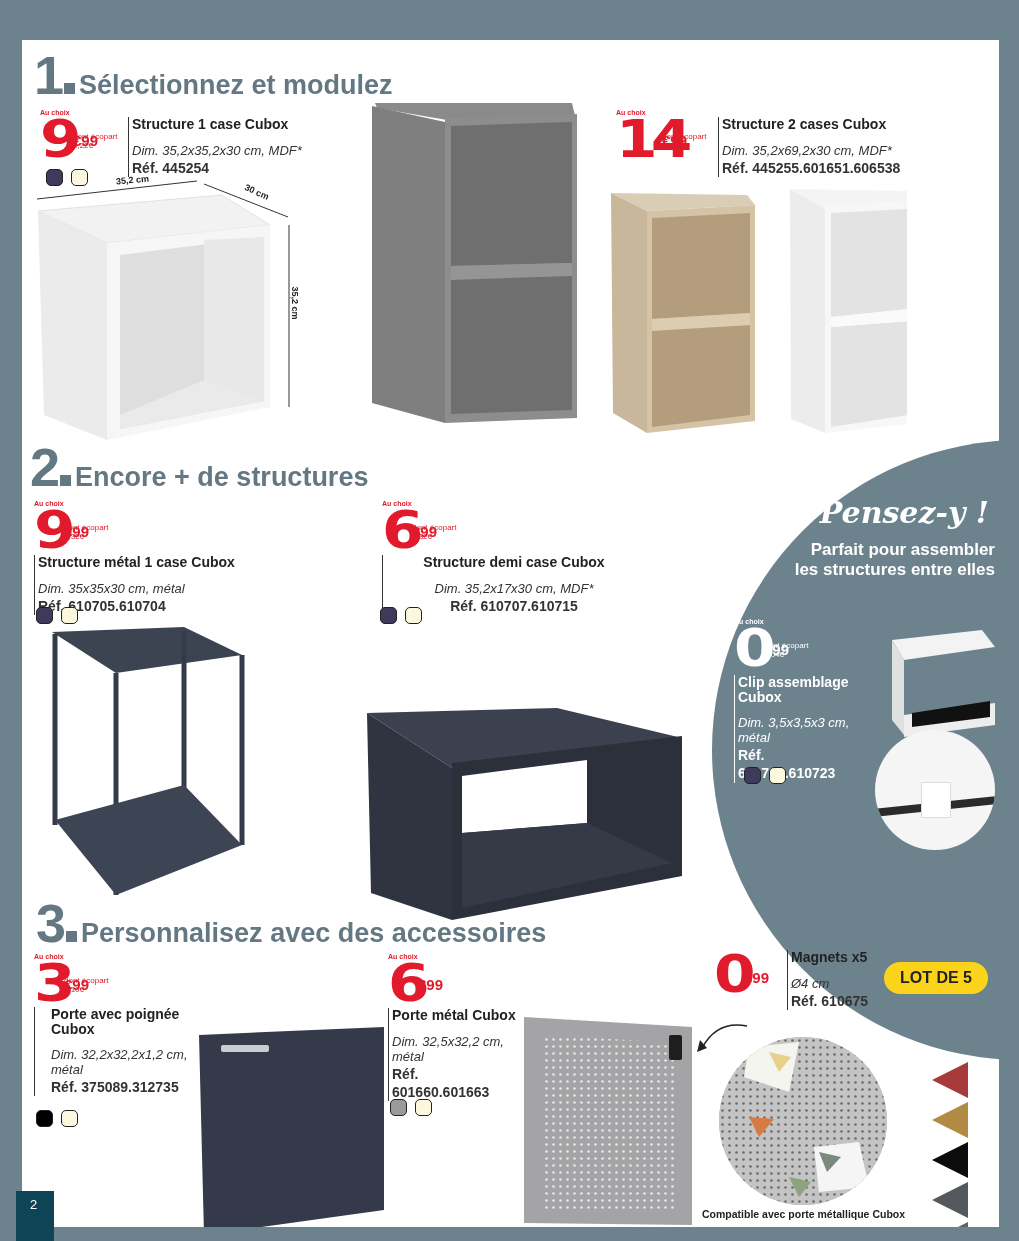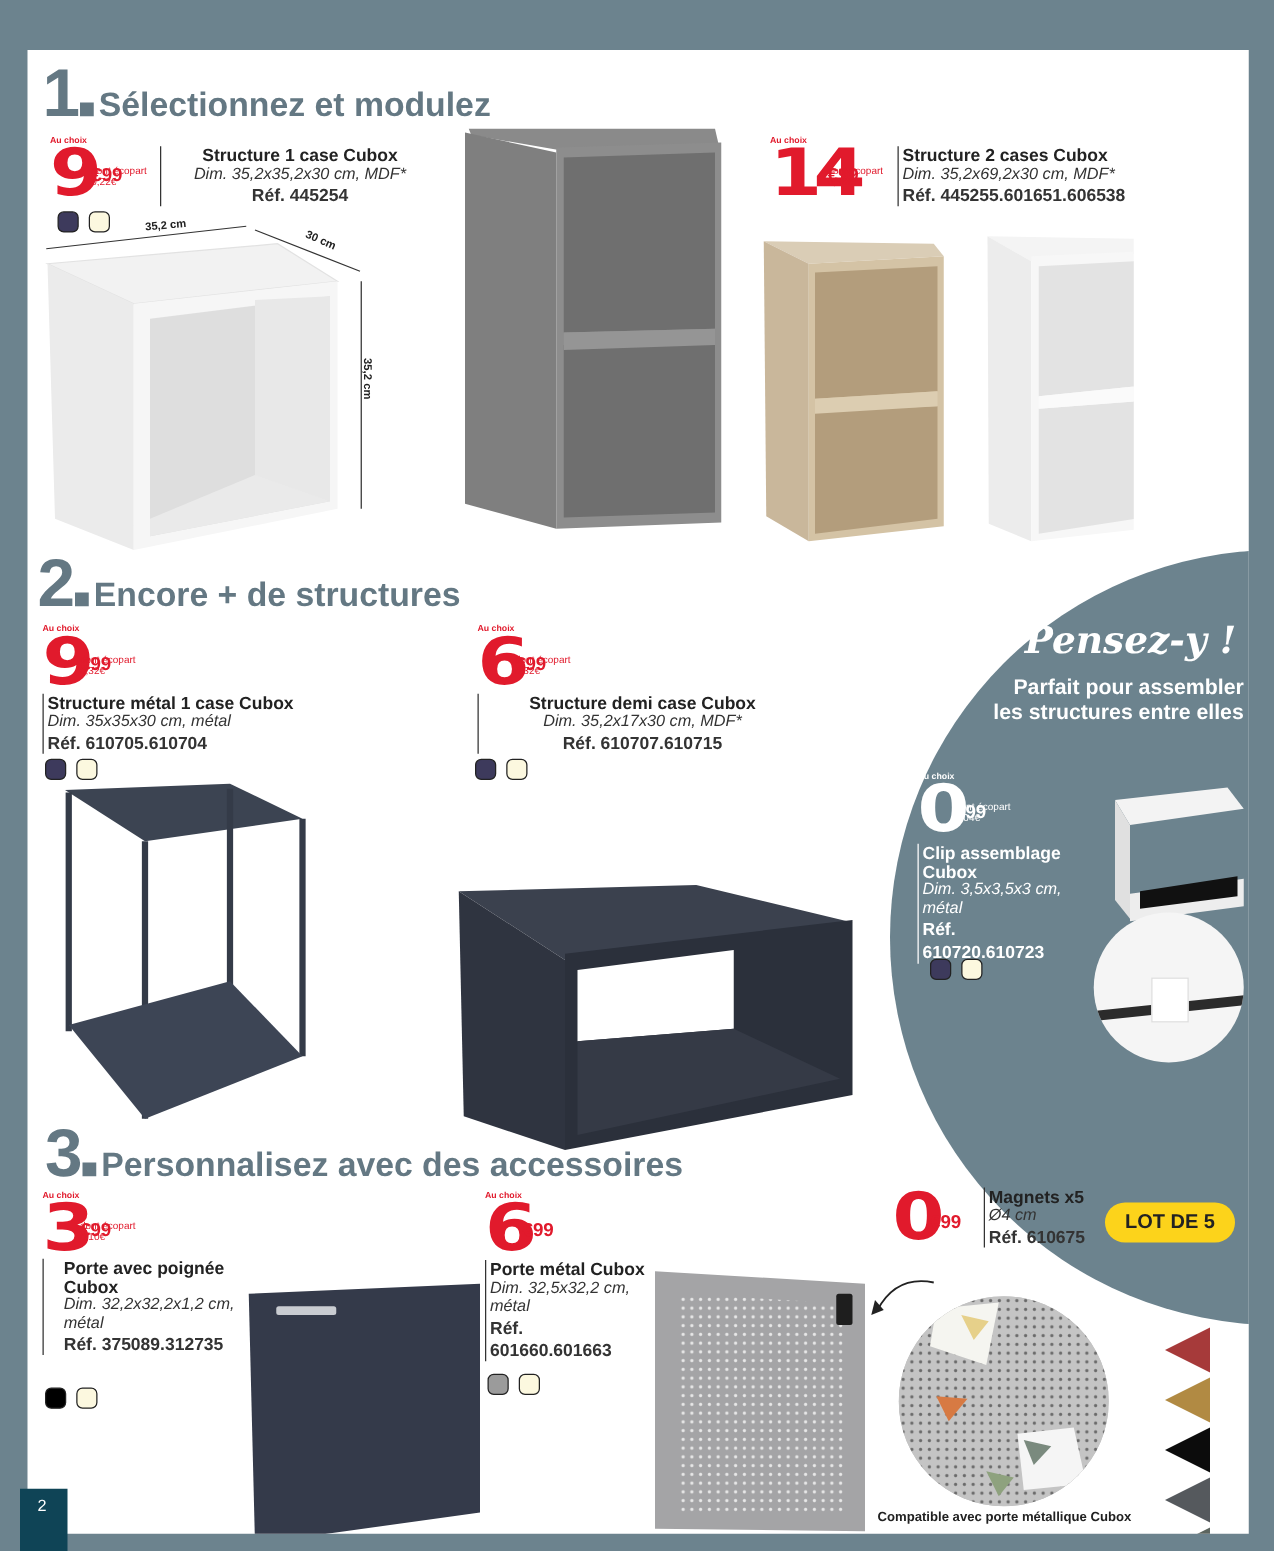--- a/index.html
+++ b/index.html
@@ -18,21 +18,21 @@
   .price { position: absolute; height: 48px; }
   .au-choix { position: absolute; left: 0; top: 0; font-size: 7px; font-weight: bold; color: #e11a2c; white-space: nowrap; }
   .big-num { position: absolute; left: 0; top: 4px; font-size: 52px; font-weight: bold; color: #e11a2c; line-height: 1; letter-spacing: -3px; transform: scaleX(1.15); transform-origin: left top; font-family: "DejaVu Sans", sans-serif; }
   .cents { position: absolute; top: 7px; font-size: 15px; font-weight: bold; color: #e11a2c; white-space: nowrap; margin-top: 16px; }
   .eco { position: absolute; top: 24px; font-size: 8px; color: #e11a2c; line-height: 1.1; white-space: nowrap; }
   .price.light .au-choix, .price.light .big-num, .price.light .cents, .price.light .eco { color: #ffffff; }
 
   
   .info { position: absolute; border-left: 1.5px solid #333; padding-left: 3px; color: #222; }
   .info .pname { font-weight: bold; font-size: 14px; line-height: 1.05; }
-  .info .pdim { font-style: italic; font-size: 13px; color: #333; line-height: 1.15; }
+  .info .pdim { font-style: italic; font-size: 13px; color: #333; line-height: 1.15; margin-top: 12px; }
   .info .pref { font-weight: bold; font-size: 14px; color: #333; line-height: 1.3; }
   .info.light { border-left-color: #ffffff; color: #fff; }
   .info.light .pname, .info.light .pdim, .info.light .pref { color: #fff; }
 
   .swatches { position: absolute; display: flex; gap: 8px; }
   .sw { width: 17px; height: 17px; border-radius: 5px; border: 1.2px solid #222; }
 
   
   .dim-label { position: absolute; font-size: 9px; font-weight: bold; color: #222; white-space: nowrap; }
 
@@ -59,21 +59,21 @@
 
   <div class="price" style="left:18px; top:69px; width:86px;">
     <span class="au-choix">Au choix</span>
     <span class="big-num">9</span>
     <span class="cents" style="left:33px;">€99</span>
     <span class="eco" style="left:33px;">
       <span>dont écopart</span><br>
       <span>0,22€</span>
     </span>
   </div>
-  <div class="info" style="left:106px; top:77px; width:220px;text-align:center;">
+  <div class="info" style="left:106px; top:77px; width:220px;">
     <div class="pname">Structure 1 case Cubox</div>
     <div class="pdim">Dim. 35,2x35,2x30 cm, MDF*</div>
     <div class="pref">Réf. 445254</div>
   </div>
   <div class="swatches" style="left:24px; top:129px;">
     <div class="sw" style="background:#3d3a5c;"></div>
     <div class="sw" style="background:#fcf8df;"></div>
   </div>
 
   <svg class="abs" style="left:10px; top:135px;" width="300" height="270">

